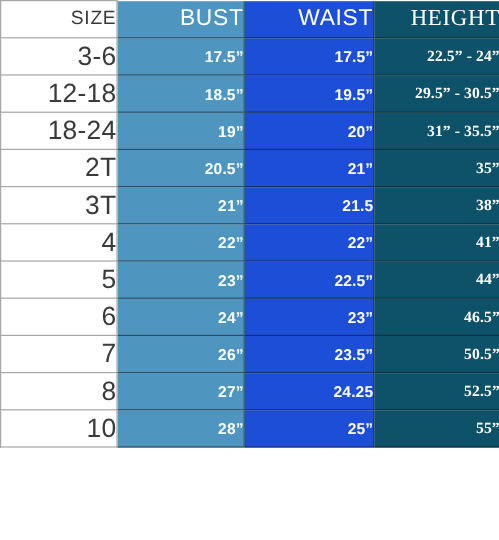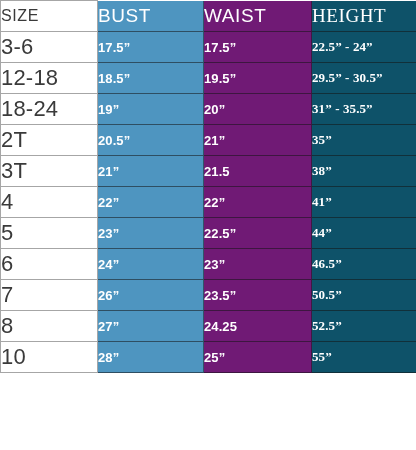--- a/index.html
+++ b/index.html
@@ -22,21 +22,21 @@
 
   #size-chart col.col-size   { width: 97px; }
   #size-chart col.col-bust   { width: 106px; }
   #size-chart col.col-waist  { width: 108px; }
   #size-chart col.col-height { width: 105px; }
 
   #size-chart th,
   #size-chart td {
     height: 31px;
     padding: 0;
-    text-align: left;
+    text-align: right;
     vertical-align: middle;
     box-sizing: border-box;
     white-space: nowrap;
   }
 
   
   .cell-size {
     background: #ffffff;
     color: #3a3a3a;
     font-weight: 400;
@@ -50,21 +50,21 @@
   th.cell-size {
     font-size: 16px;
     letter-spacing: 0.6px;
   }
 
   
   .cell-bust {
     background: #4e95c0;
   }
   .cell-waist {
-    background: #701a75;
+    background: #1d4ed8;
   }
   .cell-height {
     background: #0e5269;
     font-family: Liberation Serif, serif;
   }
 
   .cell-bust, .cell-waist, .cell-height {
     color: #ffffff;
     font-weight: bold;
     font-size: 13px;

